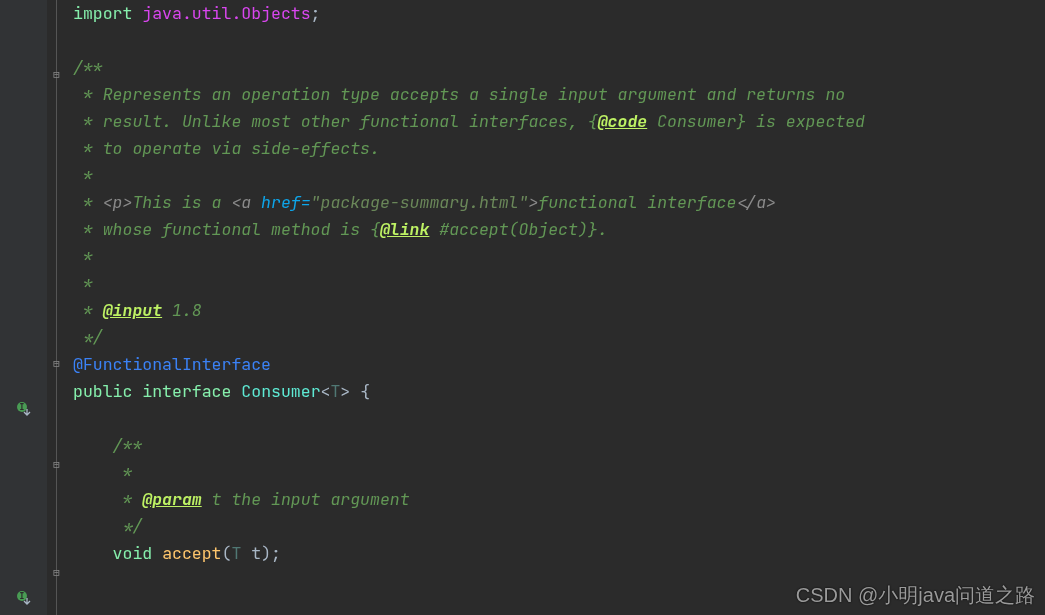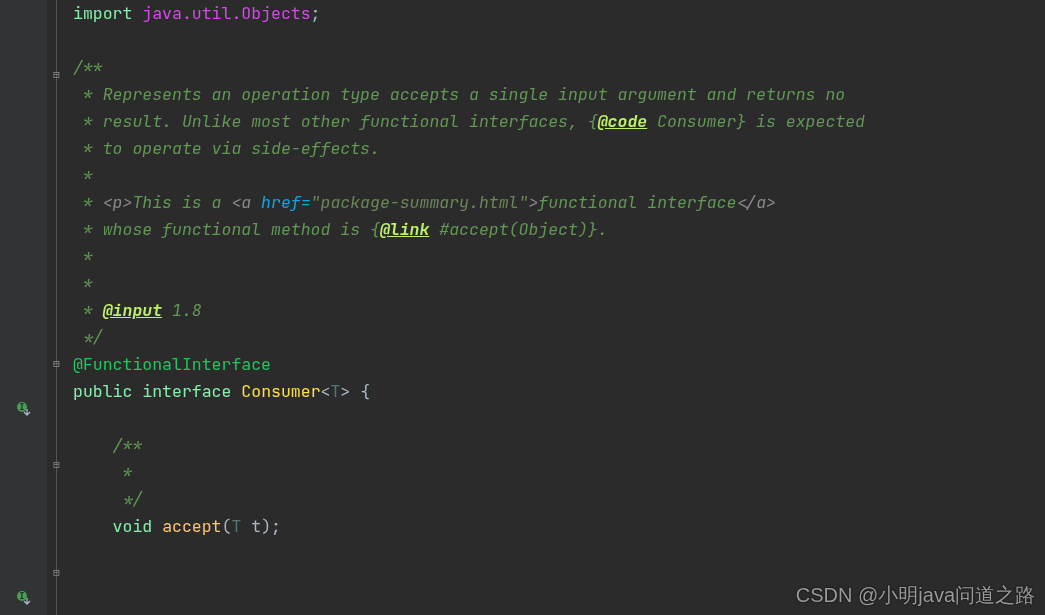--- a/index.html
+++ b/index.html
@@ -58,22 +58,22 @@
     padding-top:0;
   }
   .line {
     height:27px;
     line-height:27px;
     white-space:pre;
   }
   .italic { font-style:italic; }
   .kw   { color:#86efac; }
   .pkg  { color:#d946ef; }
-  .type { color:#fde047; }
-  .ann  { color:#22c55e; }
+  .type { color:#5eead4; }
+  .ann  { color:#3b82f6; }
   .doc  { color:#629755; }
   .doc-tag { color:#bef264; text-decoration:underline; font-style:italic; font-weight:bold;}
   .doc-html-tag { color:#8a8a8a; font-style:italic; }
   .doc-html-attr { color:#0ea5e9; }
   .doc-html-str { color:#6a8759; }
   .doc-tparam { color:#8a8a8a; font-style:italic; }
   .genr { color:#507874; }
   .param{ color:#a9b7c6; }
   .pun  { color:#a9b7c6; }
   .method { color:#ffc66d; }
@@ -135,20 +135,21 @@
     <div class="line italic"><span class="doc"> * </span><span class="doc-tag">@input</span><span class="doc"> 1.8</span></div>
     <div class="line italic"><span class="doc"> */</span></div>
 
     <div class="line"><span class="ann">@FunctionalInterface</span></div>
     <div class="line"><span class="kw">public</span><span> </span><span class="kw">interface</span><span> </span><span class="type">Consumer</span><span class="pun">&lt;</span><span class="genr">T</span><span class="pun">&gt;</span><span class="pun"> {</span></div>
 
     <div class="line"></div>
 
     <div class="line italic"><span>    </span><span class="doc">/**</span></div>
     <div class="line italic"><span>    </span><span class="doc"> *</span></div>
+    <div class="line italic"><span>    </span><span class="doc"> * </span><span class="doc-tag">@param</span><span class="doc" style="font-style:italic"> t </span><span class="doc">the input argument</span></div>
     <div class="line italic"><span>    </span><span class="doc"> */</span></div>
 
     <div class="line"><span>    </span><span class="kw">void</span><span> </span><span class="method">accept</span><span class="pun">(</span><span class="genr">T</span><span class="param"> t</span><span class="pun">)</span><span class="pun">;</span></div>
 
   </div>
 </div>
 
 <div class="watermark">CSDN @小明java问道之路</div>
 
 </body></html>

